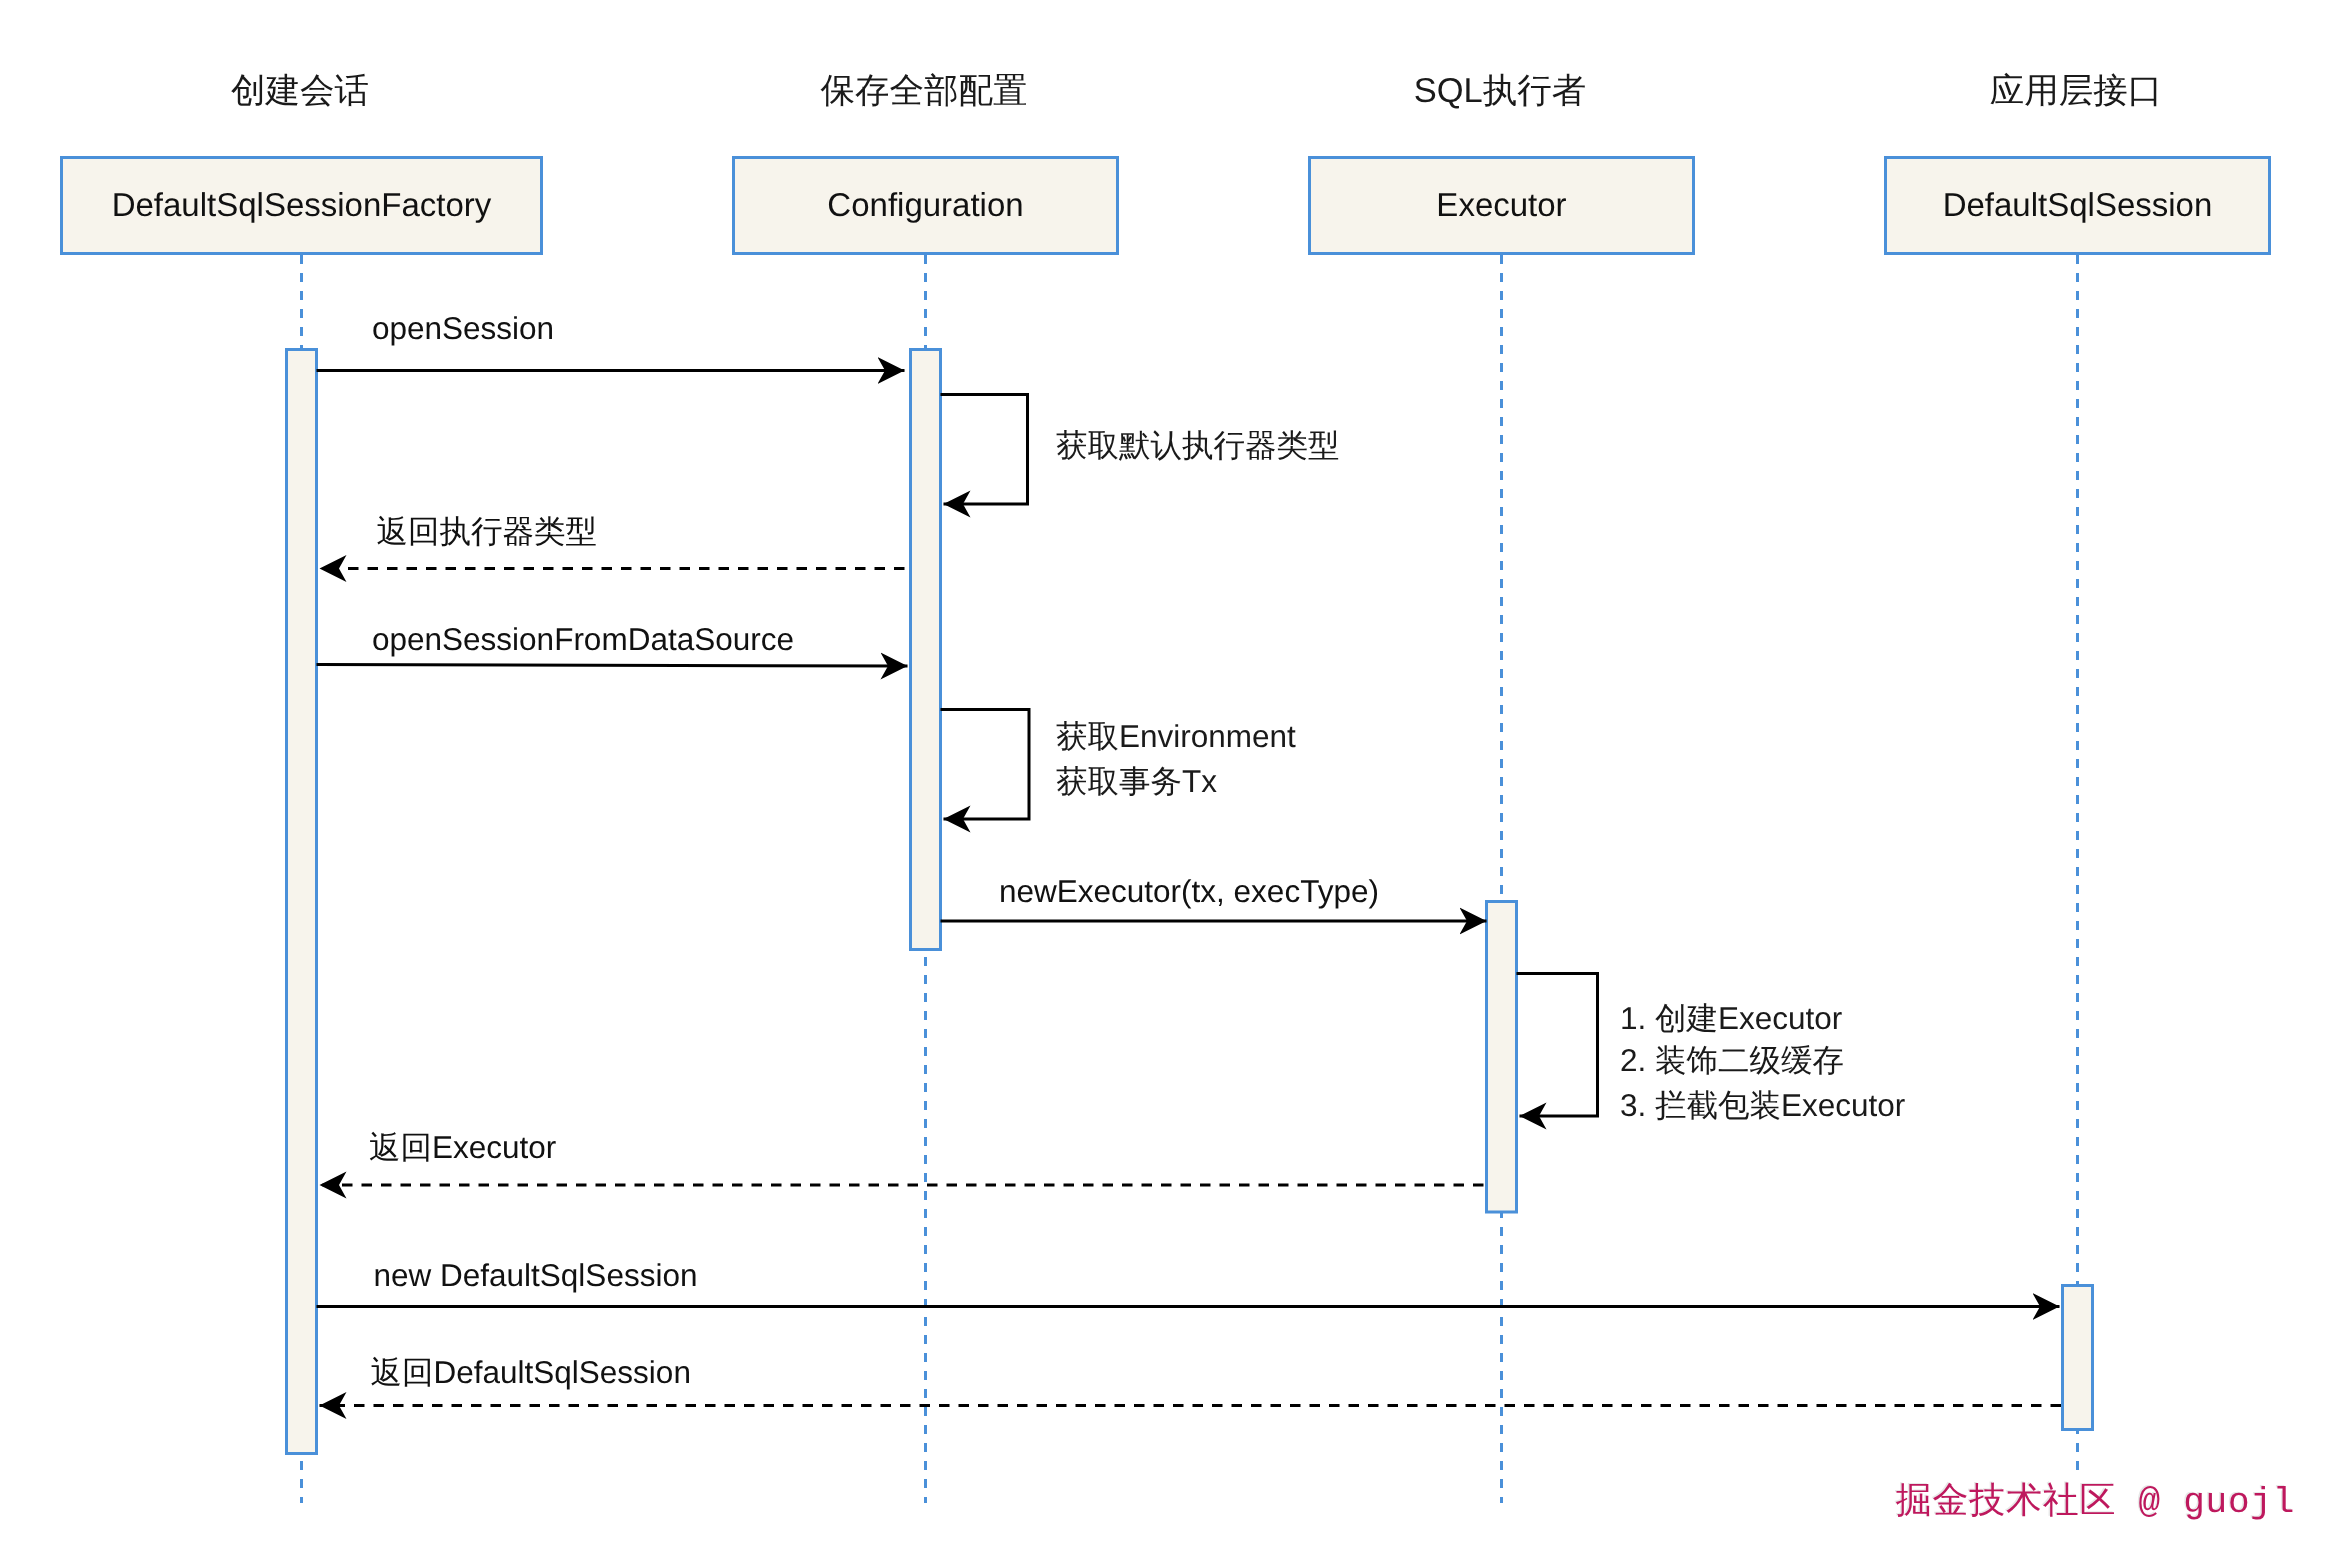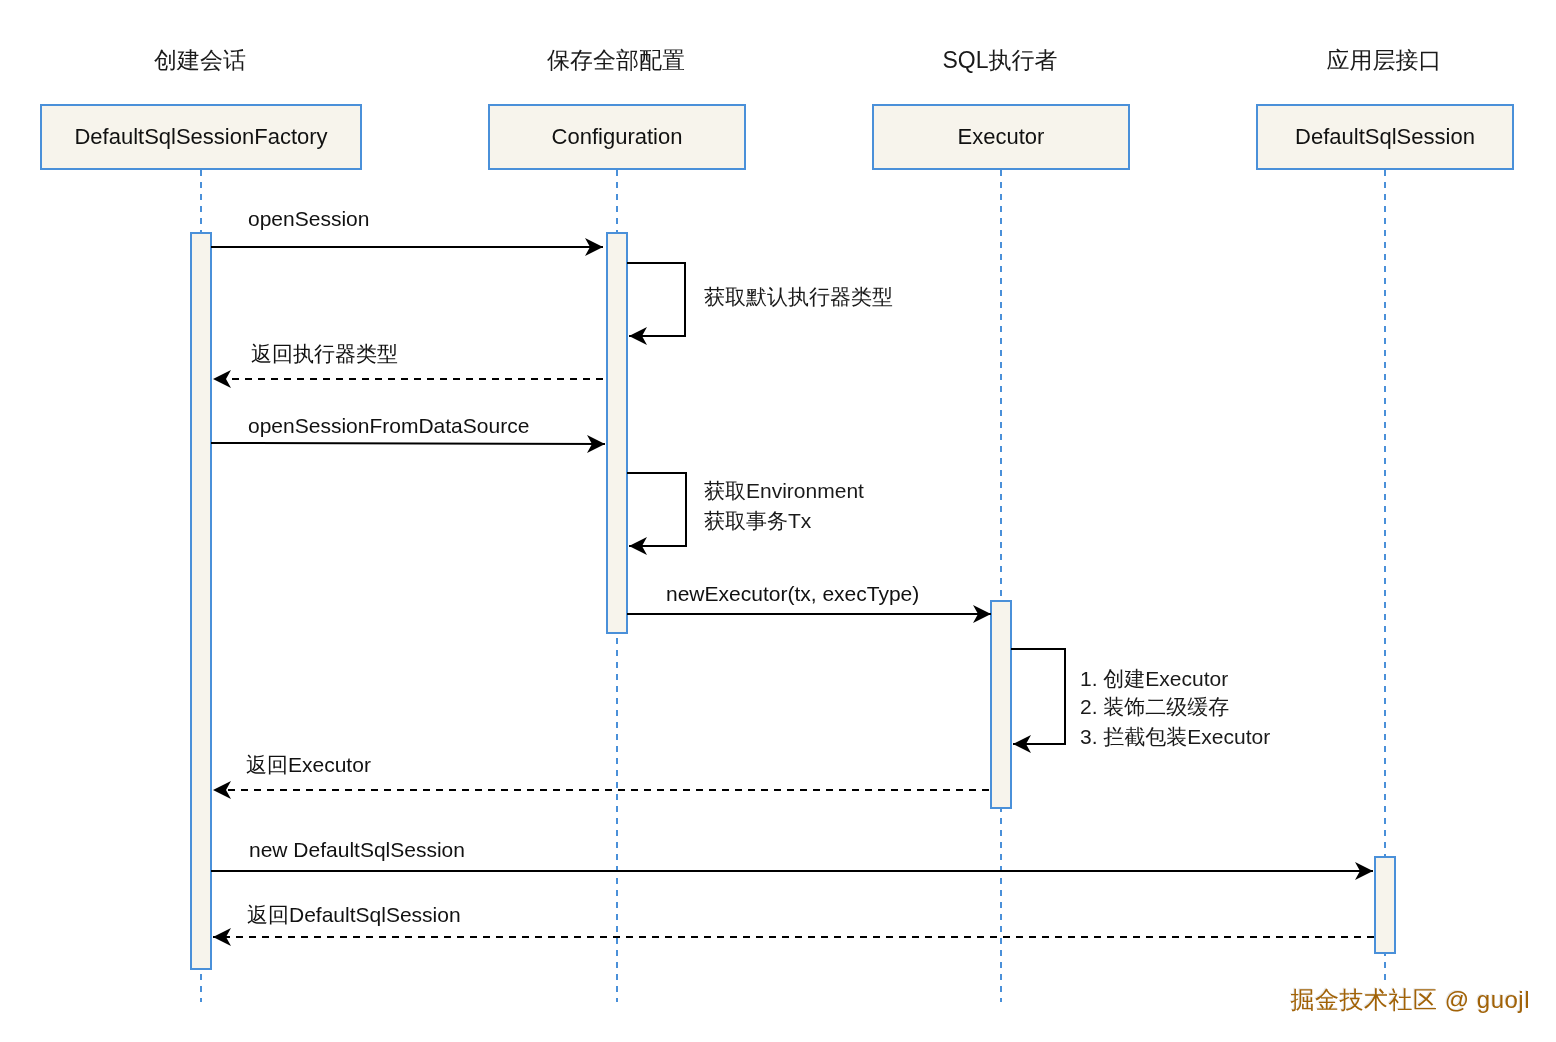--- a/index.html
+++ b/index.html
@@ -33,23 +33,23 @@
     }
     .note-label {
       font-size: 21px;
       fill: #1a1a1a;
     }
     .watermark {
       position: absolute;
       right: 26px;
       bottom: 26px;
       font-size: 24px;
-      color: #a16207;
+      color: #be185d;
       text-shadow: 1px 1px 1px #ffffff, -1px -1px 0 #e8e8e8;
-      font-family: Liberation Sans, sans-serif;
+      font-family: Liberation Mono, monospace;
       letter-spacing: 0.5px;
     }
   </style>
 </head>
 <body>
 
 <svg id="diagram" width="1556" height="1042" viewBox="0 0 1556 1042" xmlns="http://www.w3.org/2000/svg">
   <defs>
     <marker id="arrow-solid" viewBox="0 0 20 20" refX="18" refY="10" markerWidth="20" markerHeight="20" markerUnits="userSpaceOnUse" orient="auto">
       <path d="M0,1 L18,10 L0,19 L5,10 Z" fill="#000"></path>

